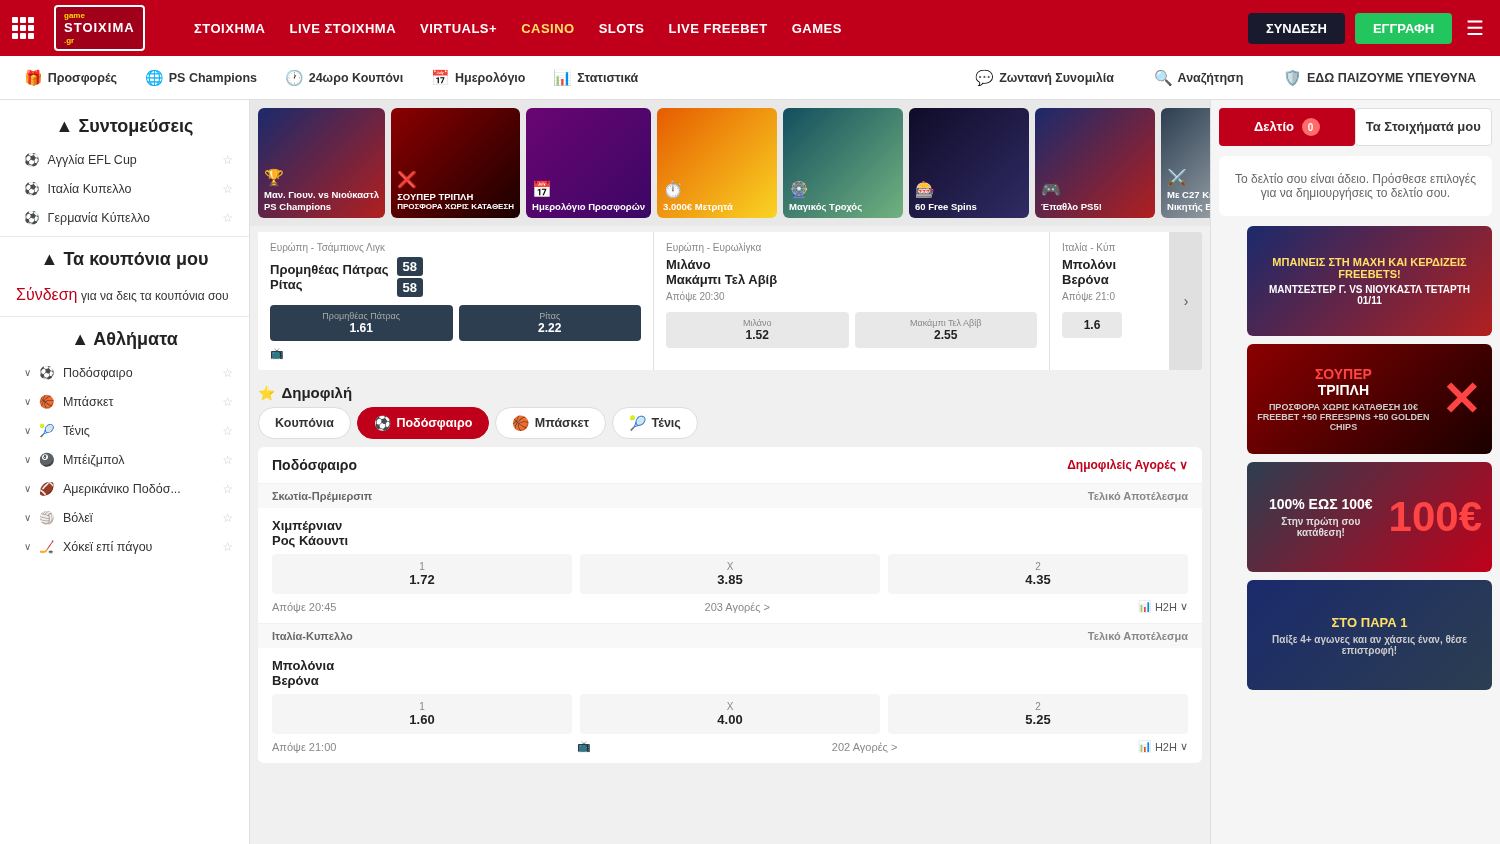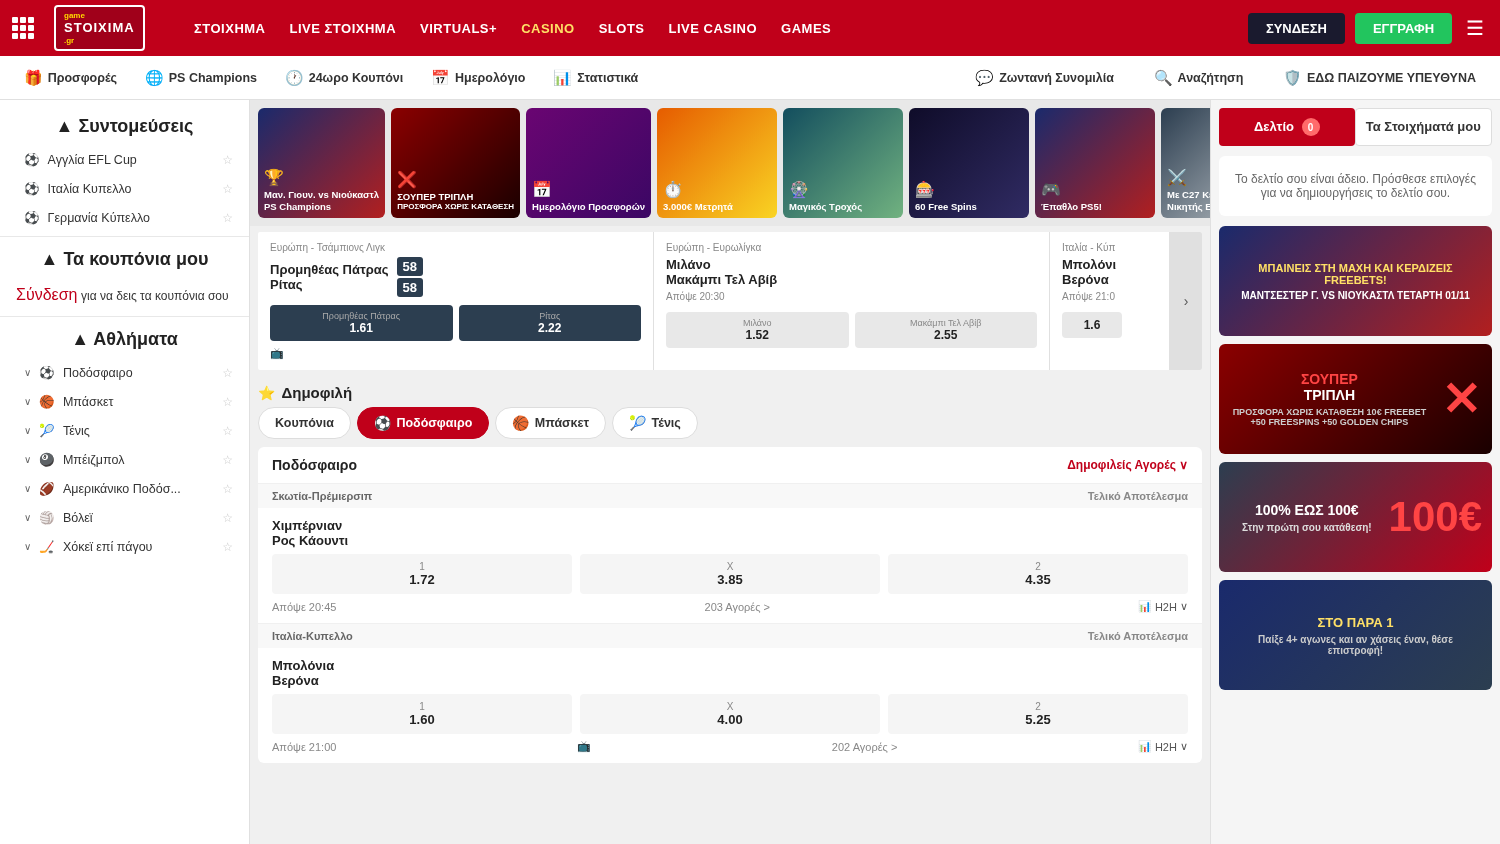--- a/index.html
+++ b/index.html
@@ -464,20 +464,21 @@
       color: #666;
       text-align: center;
       margin-bottom: 10px;
     }
     .promo-banner {
       border-radius: 6px;
       overflow: hidden;
       margin-bottom: 8px;
       height: 110px;
       cursor: pointer;
+      margin-left: 28px;
     }
     .promo-banner.ps { background: linear-gradient(135deg, #1a2a6c 0%, #b21f1f 100%); }
     .promo-banner.triple { background: linear-gradient(135deg, #8b0000 0%, #1a0000 100%); }
     .promo-banner.hundred { background: linear-gradient(135deg, #2c3e50 0%, #c0001a 100%); }
     .promo-banner.para1 { background: linear-gradient(135deg, #1a2a6c 0%, #2c3e50 100%); }
     .promo-banner-inner {
       width: 100%;
       height: 100%;
       display: flex;
       align-items: center;
@@ -515,21 +516,21 @@
       <div style="font-size:13px;letter-spacing:1px">SΤΟΙΧΙΜΑ</div>
       <div style="font-size:8px;color:#ffd700">.gr</div>
     </div>
   </div>
   <div class="nav-links">
     <a class="nav-link">ΣΤΟΙΧΗΜΑ</a>
     <a class="nav-link">LIVE ΣΤΟΙΧΗΜΑ</a>
     <a class="nav-link">VIRTUALS+</a>
     <a class="nav-link active">CASINO</a>
     <a class="nav-link">SLOTS</a>
-    <a class="nav-link">LIVE CASINO</a>
+    <a class="nav-link">LIVE FREEBET</a>
     <a class="nav-link">GAMES</a>
   </div>
   <div class="nav-right">
     <button class="btn-signin">ΣΥΝΔΕΣΗ</button>
     <button class="btn-register">ΕΓΓΡΑΦΗ</button>
     <span class="hamburger">☰</span>
   </div>
 </nav>
 
 <nav class="sec-nav">

